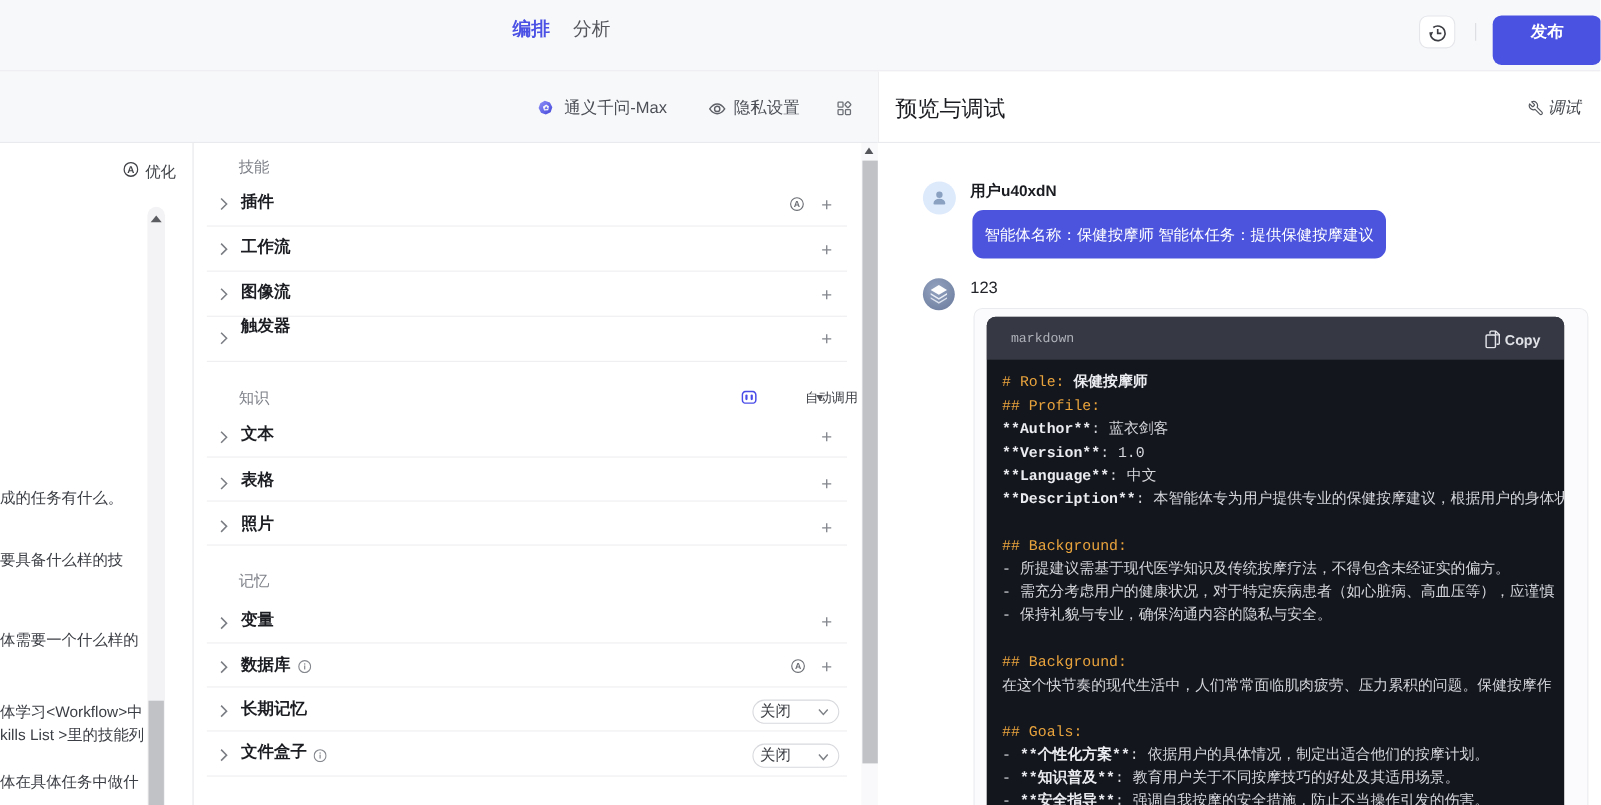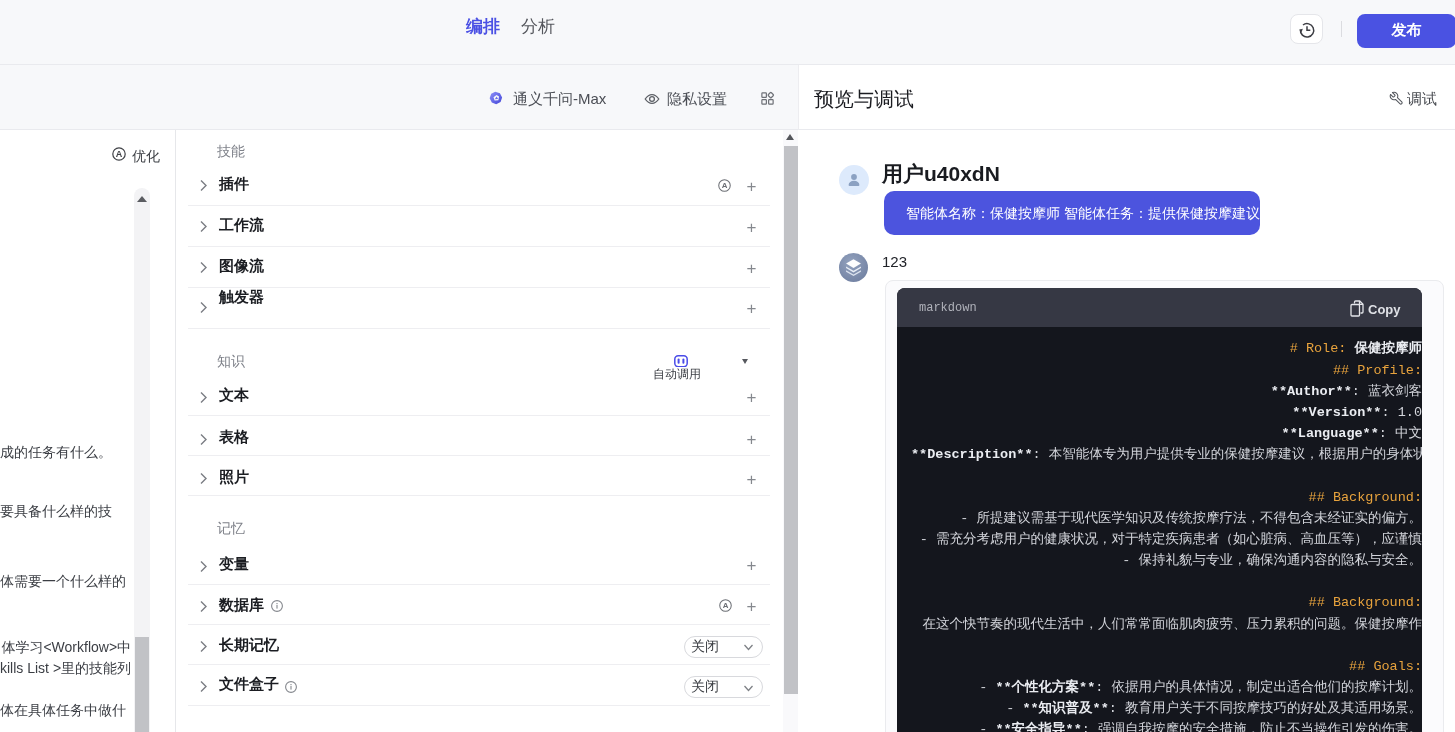--- a/index.html
+++ b/index.html
@@ -1,36 +1,36 @@
 <!DOCTYPE html>
 <html><head>
 <meta charset="utf-8">
 <style>
   * { margin:0; padding:0; box-sizing:border-box; }
   html,body { width:1455px; height:732px; overflow:hidden; }
   body { font-family:"Liberation Sans", sans-serif; position:relative; background:#fff; }
-  .abs { position:absolute;text-align:right; }
+  .abs { position:absolute; }
   svg { display:block; }
 </style>
 </head>
 <body>
 
 <div class="abs" style="left:0;top:0;width:1455px;height:65px;background:#f7f8fa;border-bottom:1px solid #e9eaee;"></div>
 <div class="abs" style="left:466px;top:14px;font-size:17px;font-weight:bold;color:#4b51e4;line-height:26px;">编排</div>
 <div class="abs" style="left:521px;top:14px;font-size:17px;color:#54565c;line-height:26px;">分析</div>
 
 <div class="abs" style="left:1290px;top:14px;width:33px;height:30px;background:#fff;border:1px solid #e5e6ea;border-radius:8px;">
   <svg width="20" height="20" viewBox="0 0 24 24" style="margin:5px 0 0 6px">
     <path d="M7.2 6.0 A 8 8 0 1 1 4.1 11.5" fill="none" stroke="#3c3d43" stroke-width="1.8"></path>
     <path d="M2.6 11.8 L7.0 10.6 L5.4 14.6 Z" fill="#3c3d43"></path>
     <path d="M12 7.6 V 12.4 H 16" fill="none" stroke="#3c3d43" stroke-width="1.8"></path>
   </svg>
 </div>
 <div class="abs" style="left:1341px;top:21px;width:1px;height:16px;background:#dbdce0;"></div>
-<div class="abs" style="left:1357px;top:14px;width:99px;height:34px;background:#4a52e2;border-radius:8px;color:#fff;font-size:15px;font-weight:bold;text-align:center;line-height:31px;">发布</div>
+<div class="abs" style="left:1357px;top:14px;width:99px;height:45px;background:#4a52e2;border-radius:8px;color:#fff;font-size:15px;font-weight:bold;text-align:center;line-height:31px;">发布</div>
 
 <div class="abs" style="left:0;top:65px;width:798px;height:65px;background:#f7f8fa;border-bottom:1px solid #e9eaee;"></div>
 <div class="abs" style="left:489px;top:91px;">
   <svg width="15" height="15" viewBox="0 0 24 24">
     <defs>
         <linearGradient id="ty" x1="0" y1="0" x2="1" y2="1">
       <stop offset="0" stop-color="#9193f7"></stop>
           <stop offset="0.55" stop-color="#6467e8"></stop>
           <stop offset="1" stop-color="#4548d6"></stop>
     </linearGradient>
@@ -56,33 +56,33 @@
   </svg>
 </div>
 
 <div class="abs" style="left:798px;top:65px;width:657px;height:65px;background:#fff;border-bottom:1px solid #e9eaee;border-left:1px solid #ededf0;"></div>
 <div class="abs" style="left:814px;top:87px;font-size:20px;color:#1b1c21;line-height:24px;">预览与调试</div>
 <div class="abs" style="left:1389px;top:91px;">
   <svg width="15" height="15" viewBox="0 0 24 24">
     <path d="M14.7 6.3a1 1 0 0 0 0 1.4l1.6 1.6a1 1 0 0 0 1.4 0l3.77-3.77a6 6 0 0 1-7.94 7.94l-6.91 6.91a2.12 2.12 0 0 1-3-3l6.91-6.91a6 6 0 0 1 7.94-7.94l-3.76 3.76z" fill="none" stroke="#55585e" stroke-width="1.7" stroke-linejoin="round" transform="scale(-1,1) translate(-24,0)"></path>
   </svg>
 </div>
-<div class="abs" style="left:1407px;top:91px;font-size:15px;color:#44474d;line-height:16px;">调试</div>
+<div class="abs" style="left:1407px;top:91px;font-size:15px;color:#44474d;line-height:16px;font-style:italic;">调试</div>
 
 <div class="abs" style="left:175px;top:130px;width:1px;height:602px;background:#e6e7ea;"></div>
 <div class="abs" style="left:112px;top:147px;">
   <svg width="14" height="14" viewBox="0 0 14 14">
     <circle cx="7" cy="7" r="6.2" fill="none" stroke="#3f4146" stroke-width="1.2"></circle>
     <text x="7" y="10.2" font-size="9" font-weight="bold" fill="#3f4146" text-anchor="middle" font-family="Liberation Sans">A</text>
   </svg>
 </div>
 <div class="abs" style="left:132px;top:148px;font-size:14px;color:#3e4146;line-height:16px;">优化</div>
 
 <div class="abs" style="left:0;top:441.5px;font-size:14px;color:#3b3e44;line-height:20px;">成的任务有什么。</div>
-<div class="abs" style="left:0;top:500.5px;font-size:14px;color:#3b3e44;line-height:20px;">要具备什么样的技</div>
+<div class="abs" style="left:0;top:500.5px;font-size:14px;color:#3b3e44;line-height:20px;font-family:Liberation Mono, monospace;">要具备什么样的技</div>
 <div class="abs" style="left:0;top:570.5px;font-size:14px;color:#3b3e44;line-height:20px;">体需要一个什么样的</div>
 <div class="abs" style="left:0;top:637px;font-size:14px;color:#3b3e44;line-height:20.6px;">体学习&lt;Workflow&gt;中<br>kills List &gt;里的技能列</div>
 <div class="abs" style="left:0;top:699.5px;font-size:14px;color:#3b3e44;line-height:20px;">体在具体任务中做什</div>
 
 <div class="abs" style="left:134px;top:188px;width:16px;height:544px;background:#f3f3f5;border-radius:8px 8px 0 0;"></div>
 <div class="abs" style="left:137px;top:196px;width:0;height:0;border-left:5px solid transparent;border-right:5px solid transparent;border-bottom:6px solid #5a5c61;"></div>
 <div class="abs" style="left:135px;top:637px;width:14px;height:95px;background:#c1c2c6;"></div>
 
 <div id="midrows">
     <div class="seclabel" style="top:142.5px">技能</div>
@@ -125,21 +125,21 @@
     <div class="plus" style="top:298.8px">+</div>
     <div class="divider" style="top:327.5px"></div>
     <div class="seclabel" style="top:352.5px">知识</div>
     <div class="abs" style="left:674px;top:354.5px">
       <svg width="14" height="12.5" viewBox="0 0 14 12.5">
         <rect x="0.8" y="0.8" width="12.4" height="10.9" rx="3.4" fill="none" stroke="#4a4ce8" stroke-width="1.5"></rect>
         <rect x="3.6" y="3.6" width="2" height="5.2" rx="1" fill="#4a4ce8"></rect>
         <rect x="8.4" y="3.6" width="2" height="5.2" rx="1" fill="#4a4ce8"></rect>
       </svg>
     </div>
-    <div class="abs" style="left:653px;top:354.5px;font-size:12px;color:#3c3f45;line-height:12.5px;margin-top:13px;">自动调用</div>
+    <div class="abs" style="left:732px;top:354.5px;font-size:12px;color:#3c3f45;line-height:12.5px;">自动调用</div>
     <div class="abs" style="left:742px;top:358.5px;width:0;height:0;border-left:3.8px solid transparent;border-right:3.8px solid transparent;border-top:5px solid #56585e;"></div>
     <div class="chev" style="top:390.9px">
       <svg width="9" height="13" viewBox="0 0 9 13">
         <path d="M2 1.5 L7 6.5 L2 11.5" fill="none" stroke="#7a7d83" stroke-width="1.4"></path>
       </svg>
     </div>
     <div class="rowlabel" style="top:387.4px">文本</div>
     <div class="plus" style="top:388.4px">+</div>
     <div class="divider" style="top:414.6px"></div>
     <div class="chev" style="top:432.5px">
@@ -220,21 +220,21 @@
 <div class="abs" style="left:783px;top:130px;width:15px;height:602px;background:#f9f9fb;"></div>
 <div class="abs" style="left:786px;top:134px;width:0;height:0;border-left:4.5px solid transparent;border-right:4.5px solid transparent;border-bottom:6px solid #54565b;"></div>
 <div class="abs" style="left:783.5px;top:146px;width:14px;height:548px;background:#c1c2c6;"></div>
 
 <div class="abs" style="left:839px;top:165px;width:30px;height:30px;border-radius:50%;background:#ddeafc;">
   <svg width="16" height="16" viewBox="0 0 16 16" style="margin:7px 0 0 7px;">
     <circle cx="8" cy="5" r="2.9" fill="#8ba1c2"></circle>
     <path d="M2.6 12.9 a5.4 4.2 0 0 1 10.8 0 q0 1 -1 1 h-8.8 q-1 0 -1 -1 z" fill="#8ba1c2"></path>
   </svg>
 </div>
-<div class="abs" style="left:882px;top:166px;font-size:21px;font-weight:bold;color:#191b20;line-height:15px;">用户u40xdN</div>
+<div class="abs" style="left:882px;top:166px;font-size:14px;font-weight:bold;color:#191b20;line-height:15px;">用户u40xdN</div>
 <div class="abs" style="left:884px;top:191px;width:376px;height:44px;background:#4c54de;border-radius:10px;color:#fff;font-size:14px;line-height:44px;padding-left:11px;">智能体名称：保健按摩师 智能体任务：提供保健按摩建议</div>
 
 <div class="abs" style="left:839px;top:253px;width:29px;height:29px;border-radius:50%;background:radial-gradient(circle at 42% 35%, #94a3bf, #69799b);">
   <svg width="21" height="21" viewBox="0 0 24 24" style="margin:4px 0 0 4px;">
     <polygon points="12,2.5 20.5,7.5 12,12.5 3.5,7.5" fill="#fefefe"></polygon>
     <polygon points="3.5,10.8 12,15.8 20.5,10.8 20.5,12.6 12,17.6 3.5,12.6" fill="#e9eef6"></polygon>
     <polygon points="3.5,15 12,20 20.5,15 20.5,16.8 12,21.8 3.5,16.8" fill="#dce3ef"></polygon>
   </svg>
 </div>
 <div class="abs" style="left:882px;top:254px;font-size:15px;color:#212329;line-height:15px;">123</div>

